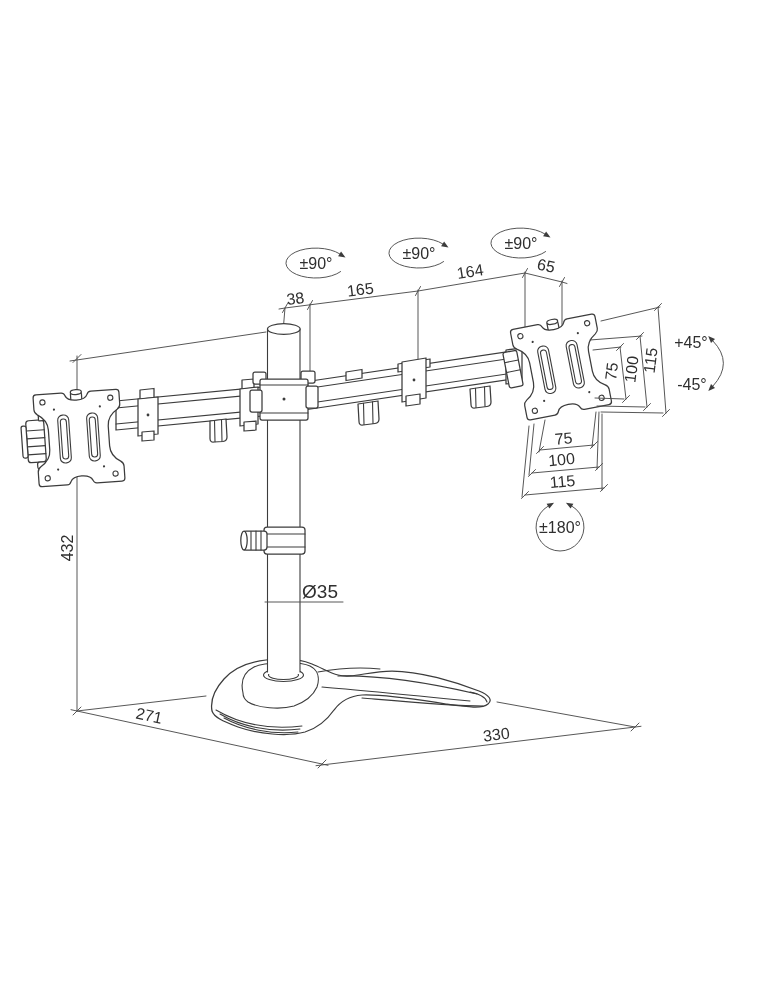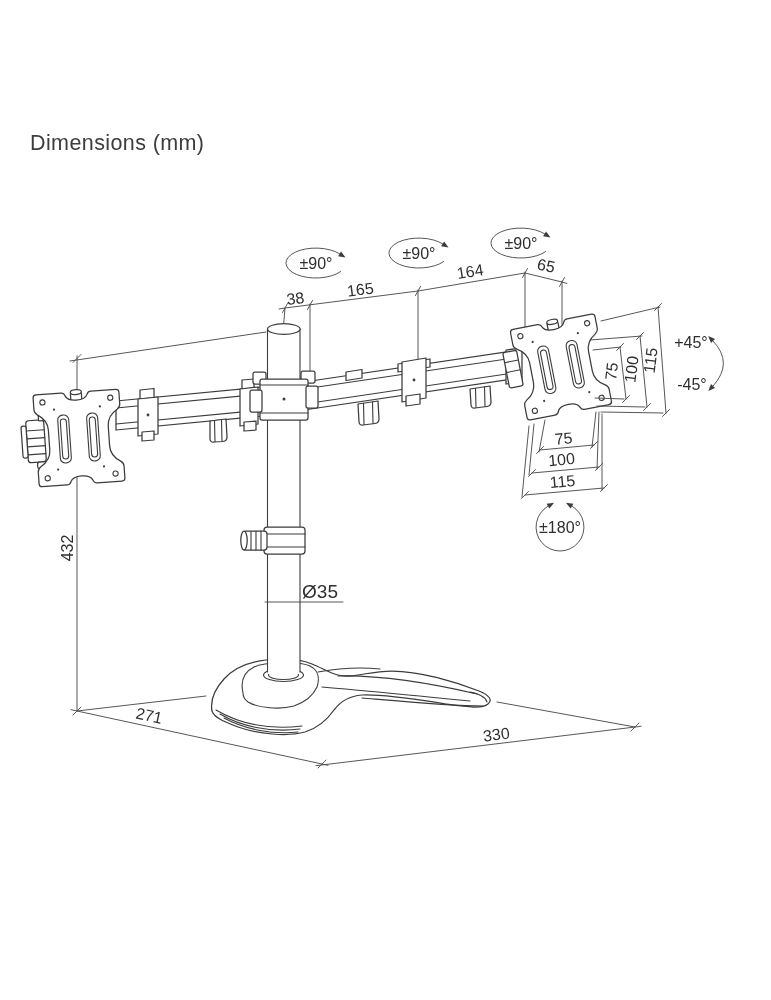--- a/index.html
+++ b/index.html
@@ -12,21 +12,20 @@
   .ol {stroke:#3c3c3c;stroke-width:1.1;fill:none;stroke-linejoin:round;stroke-linecap:round;}
   .d  {stroke:#4e4e4e;stroke-width:.95;fill:none;stroke-linecap:round;}
   .dt {fill:#2f2f2f;font-size:16px;font-family:"Liberation Sans",sans-serif;}
   .dtb{fill:#2f2f2f;font-size:19px;font-family:"Liberation Sans",sans-serif;}
   .ah {fill:#3c3c3c;stroke:none;}
 </style>
 </head>
 <body>
 
 <div class="page">
-  <div class="title">Dimensions (mm)</div>
 
   <svg width="771" height="1000" viewBox="0 0 771 1000">
 
     <g>
       <path class="d" d="M279,309 L285,308 L418,291 L525,273 L562,282 L567,283.5"></path>
 
       <path class="d" d="M282.5,312.5 L287.5,303.5 M307.5,309.5 L312.5,300.5 M415.5,295.5 L420.5,286.5 M522.5,277.5 L527.5,268.5 M559.5,286.5 L564.5,277.5"></path>
 
       <path class="d" d="M285,308 L283.5,326 M310,304 L310,380 M418,290 L418,360 M525,272 L525,333 M562,281 L562,330"></path>
     </g>

